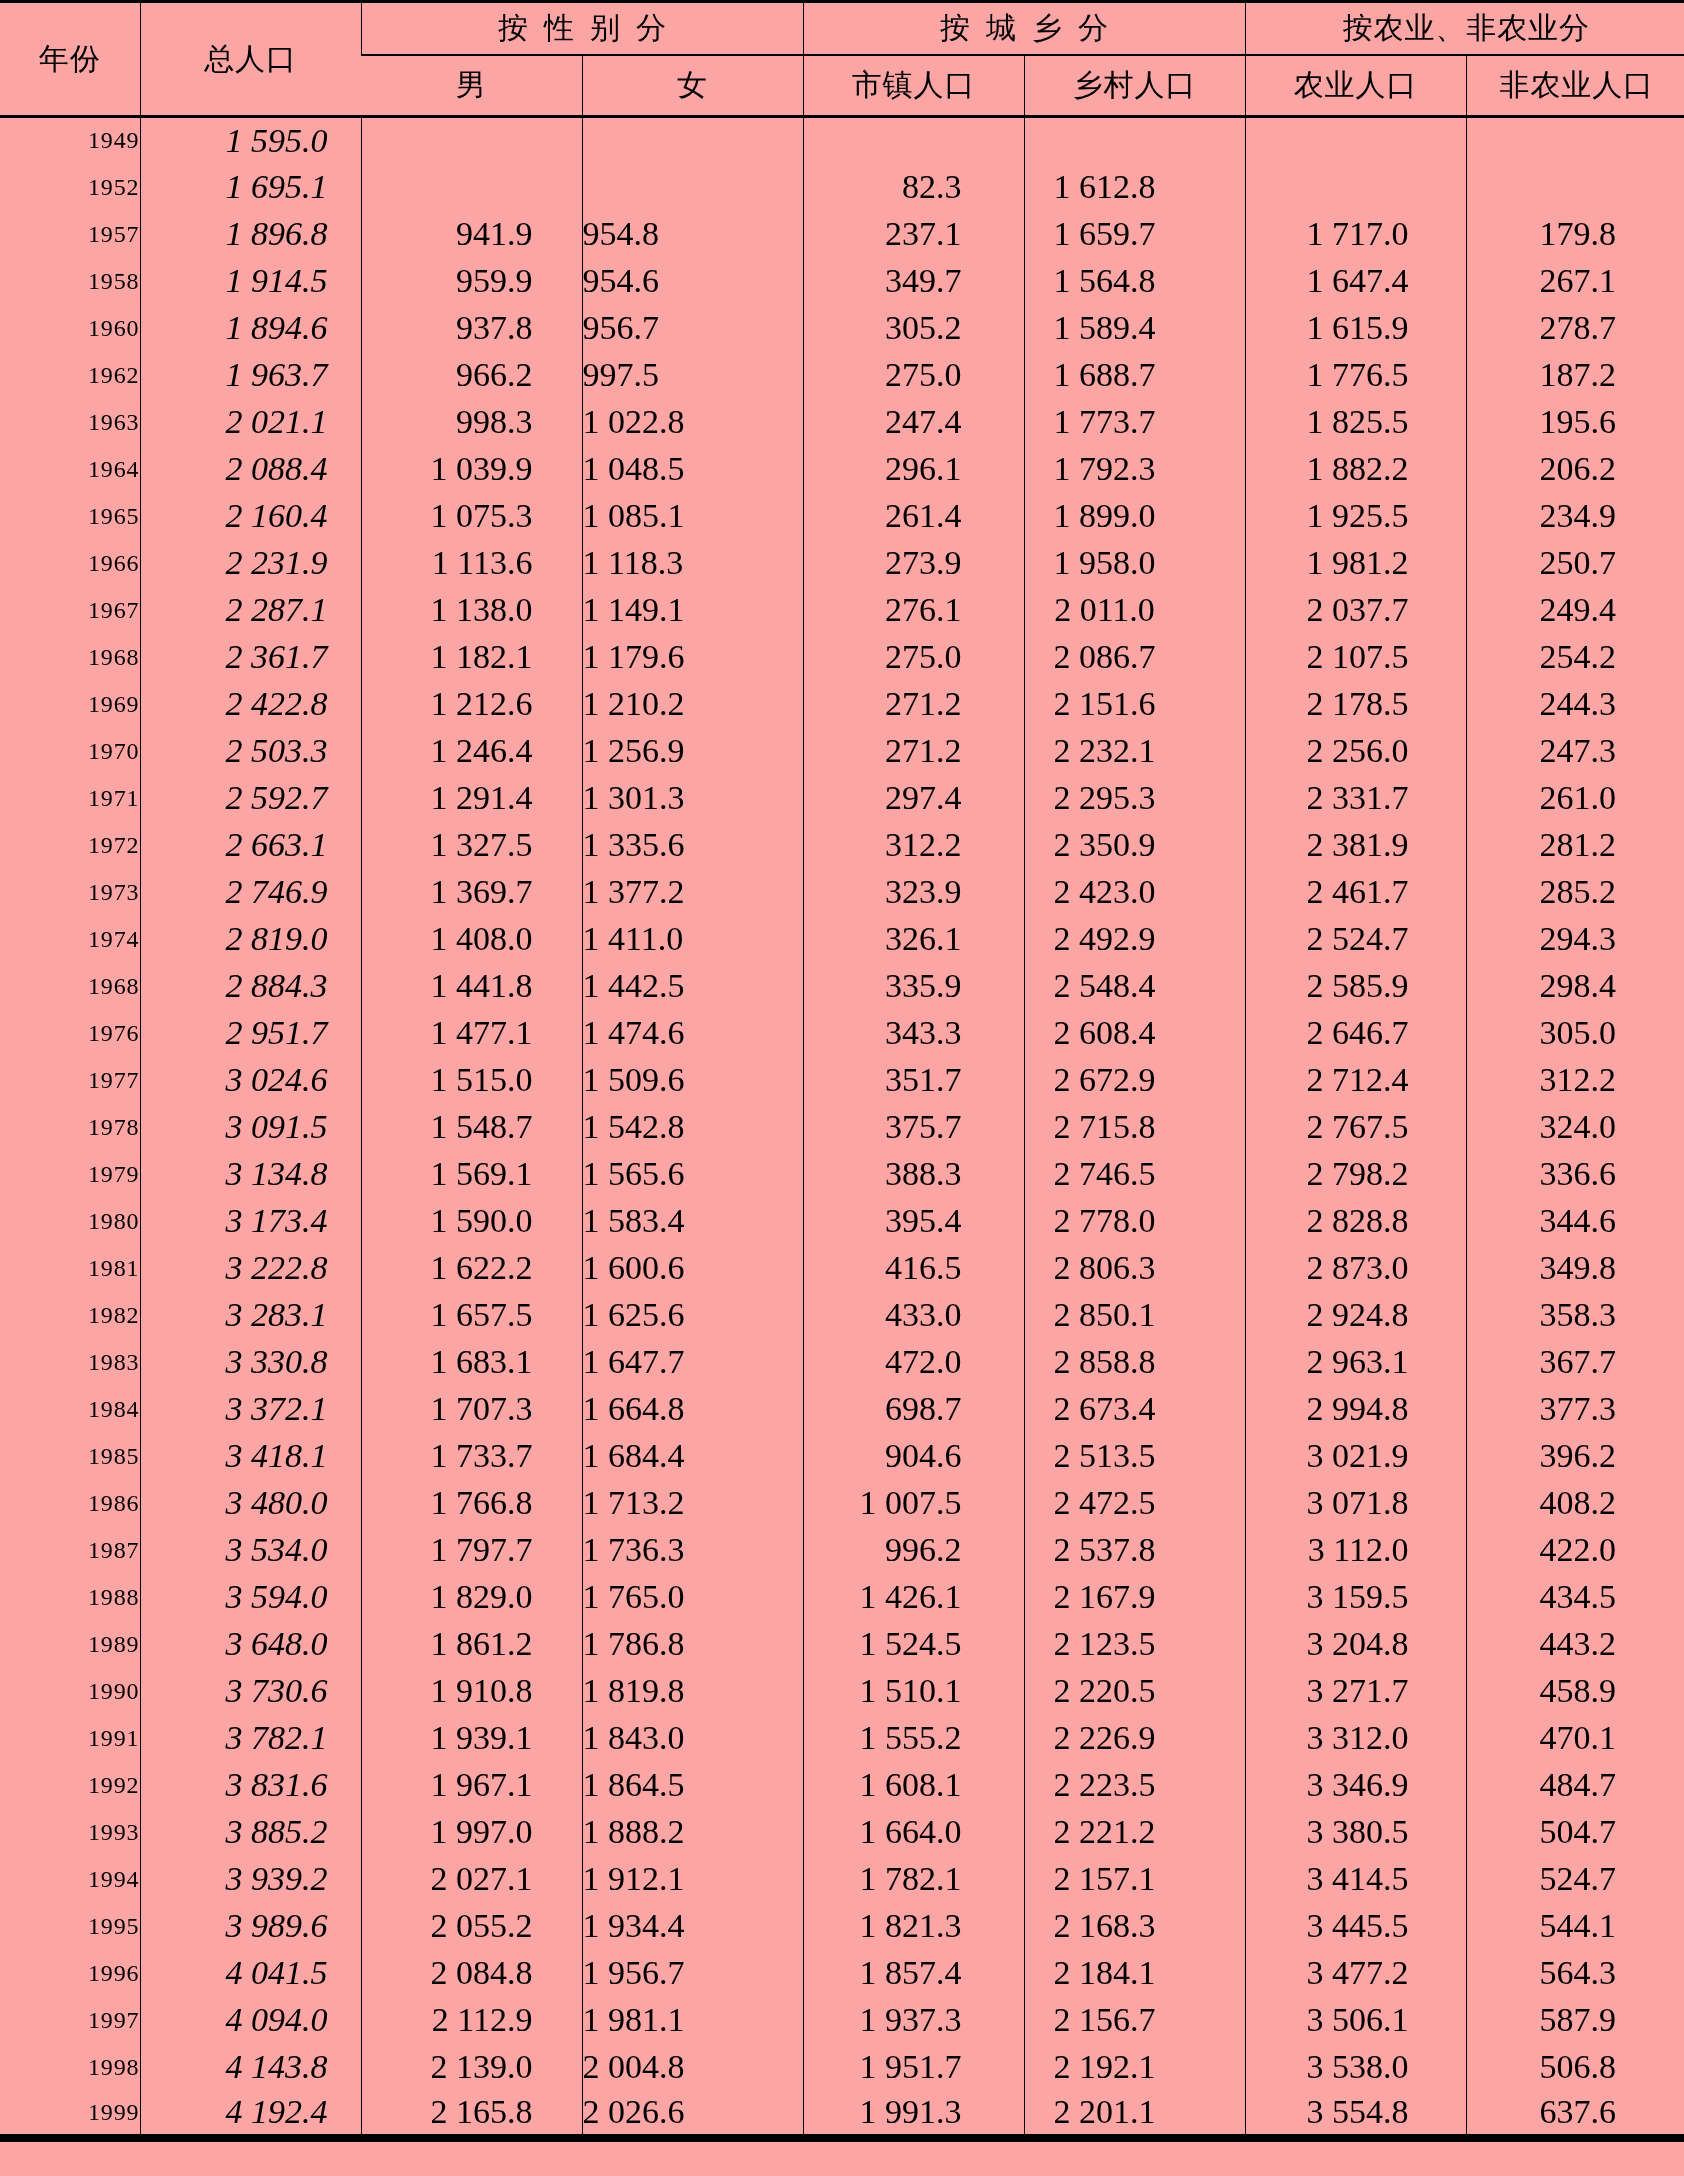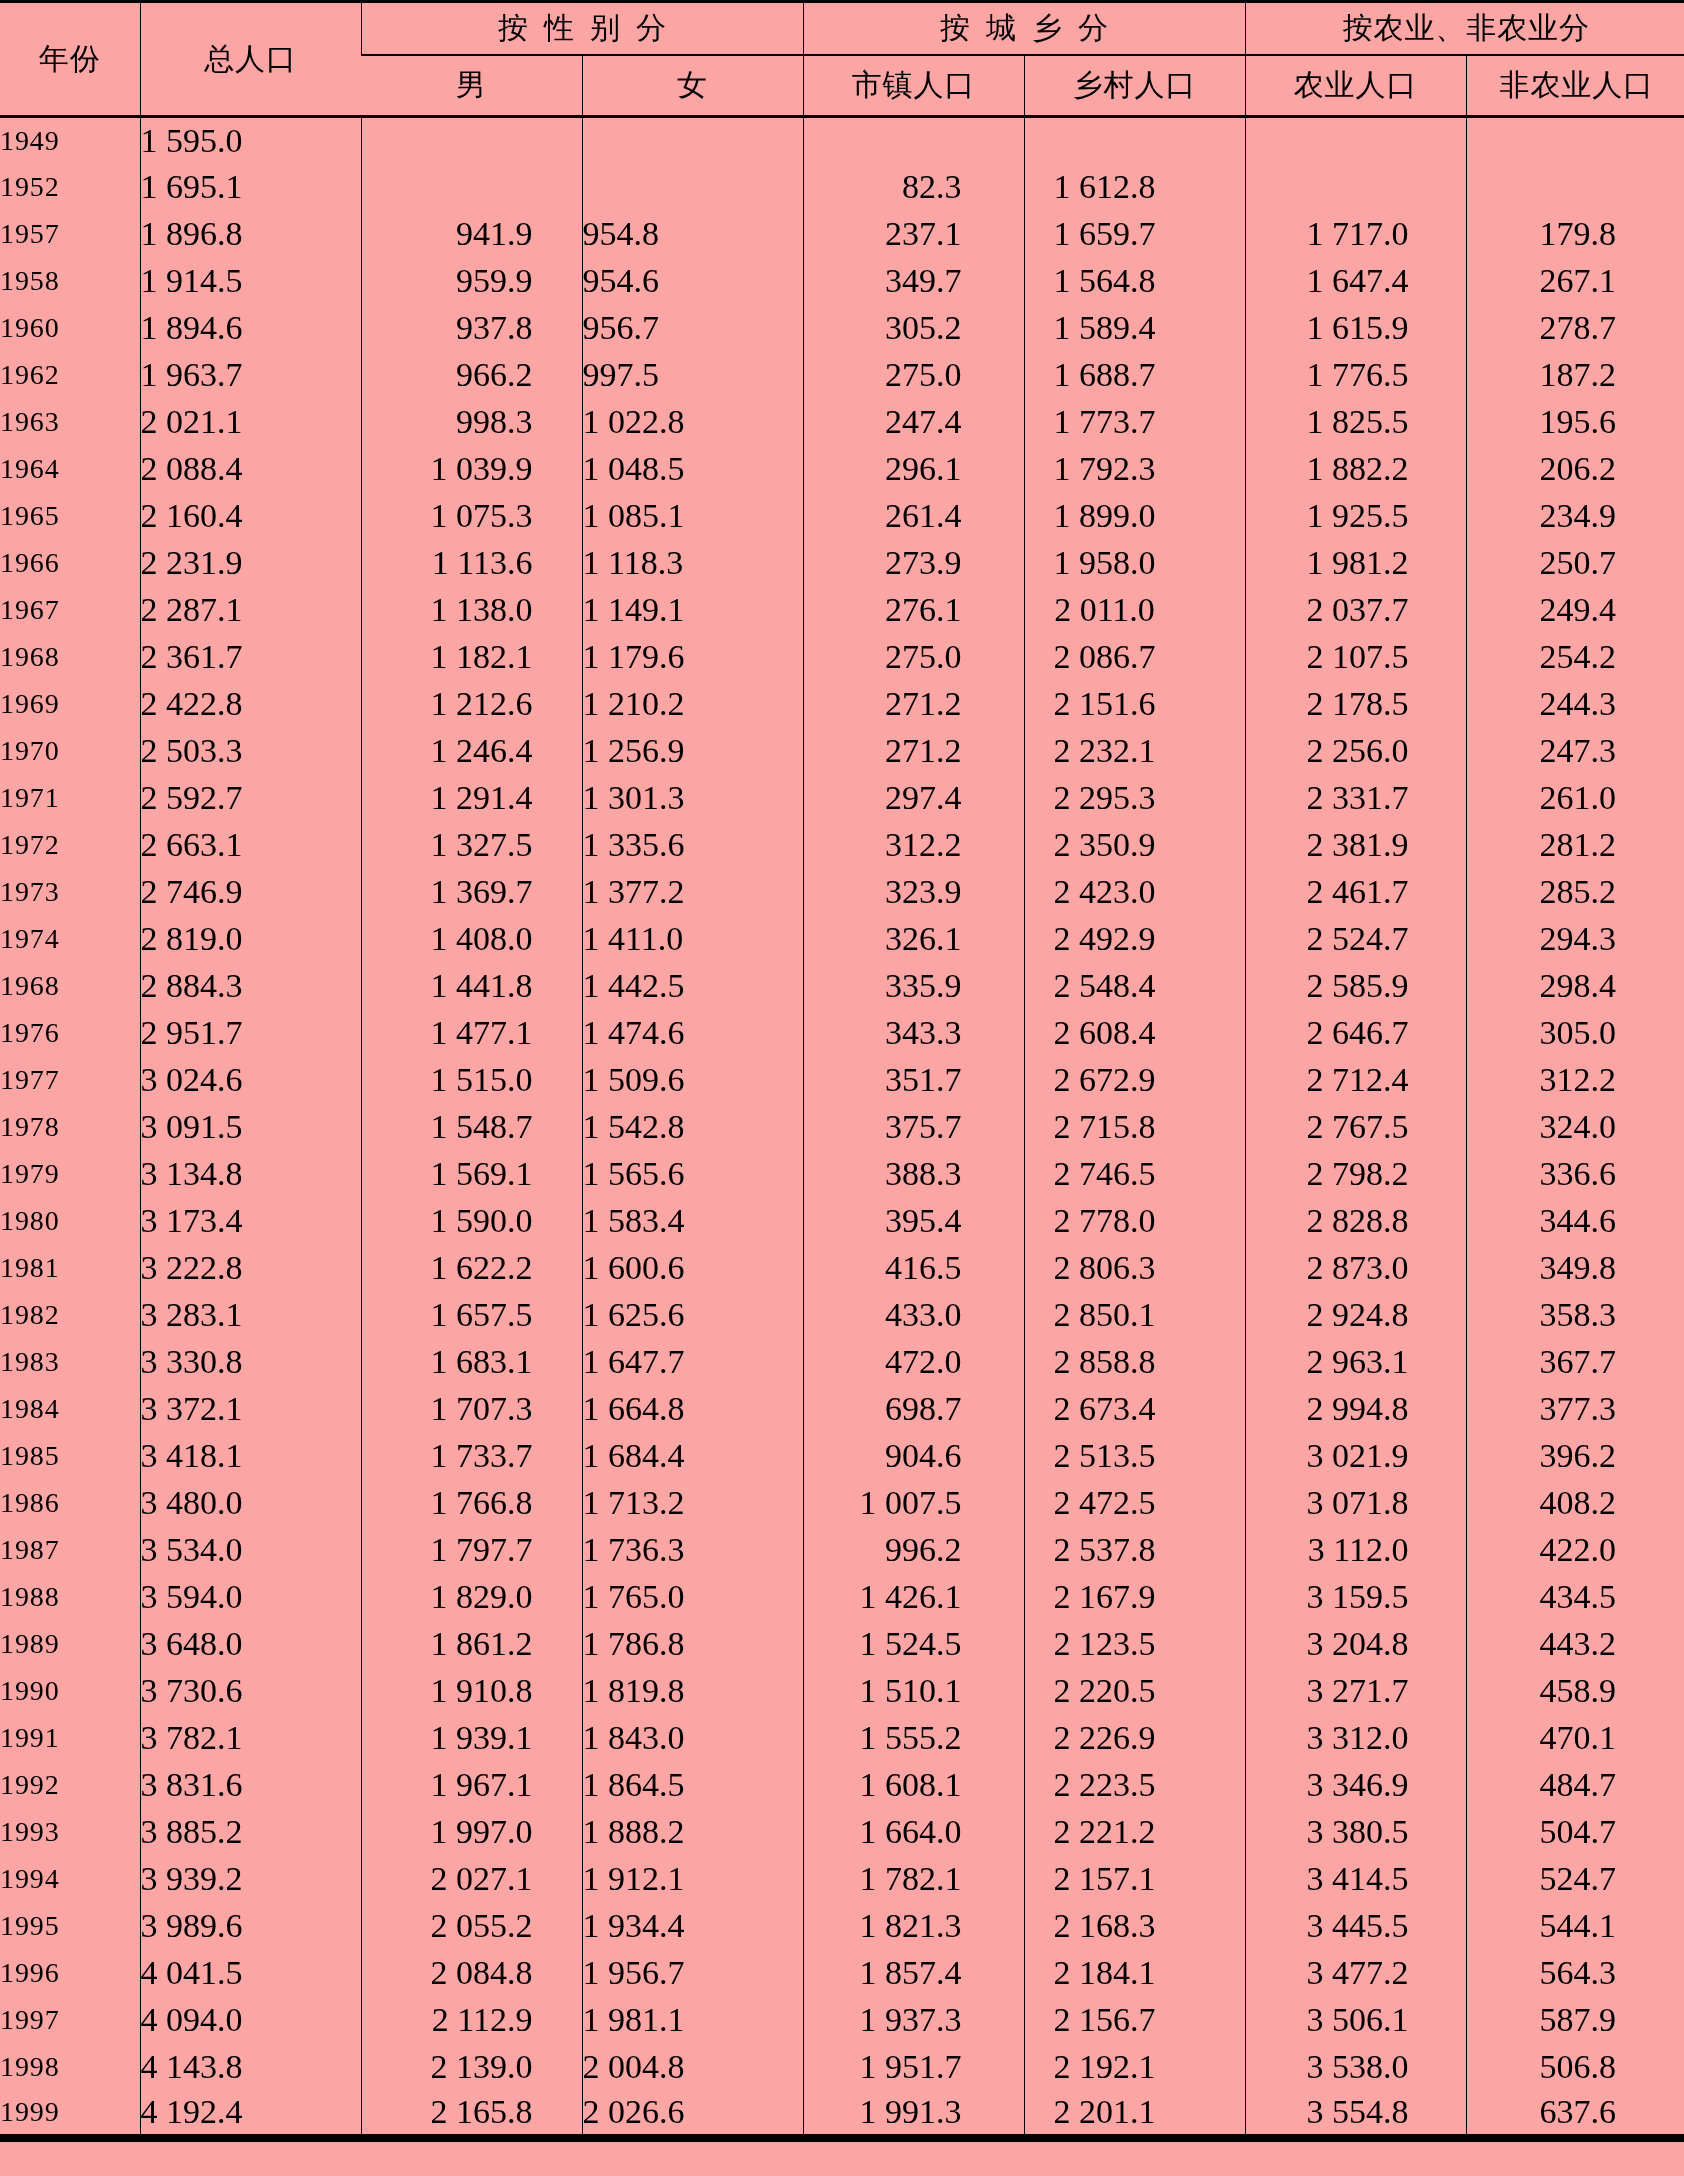--- a/index.html
+++ b/index.html
@@ -45,22 +45,22 @@
     letter-spacing: 0.9px;
   }
   thead th.span2 { border-bottom: none; }
   thead th.group { border-bottom: 2.8px solid #000; }
   thead th.g-spaced { letter-spacing: 16px; text-indent: 16px; }
   thead tr.sub-row th, thead th.span2 { border-bottom: 3.8px solid #000; }
 
   
   tbody tr { height: 47px; }
   tbody td { font-size: 34px; }
-  td.col0 { text-align: left; font-size: 28px; letter-spacing: 0.9px; }
-  td.col1 { padding-right: 33px; }
+  td.col0 { text-align: right; font-size: 24px; letter-spacing: 0.9px; }
+  td.col1 { text-align: right; padding-right: 33px; font-style: italic; }
   td.col2 { text-align: right; padding-right: 49px; }
   td.col3 { padding-right: 46px; }
   td.col4 { text-align: right; padding-right: 62px; }
   td.col5 { text-align: center; padding-right: 60px; }
   td.col6 { text-align: right; padding-right: 57px; }
   td.col7 { text-align: right; padding-right: 71px; }
 </style>
 </head>
 <body>
 

